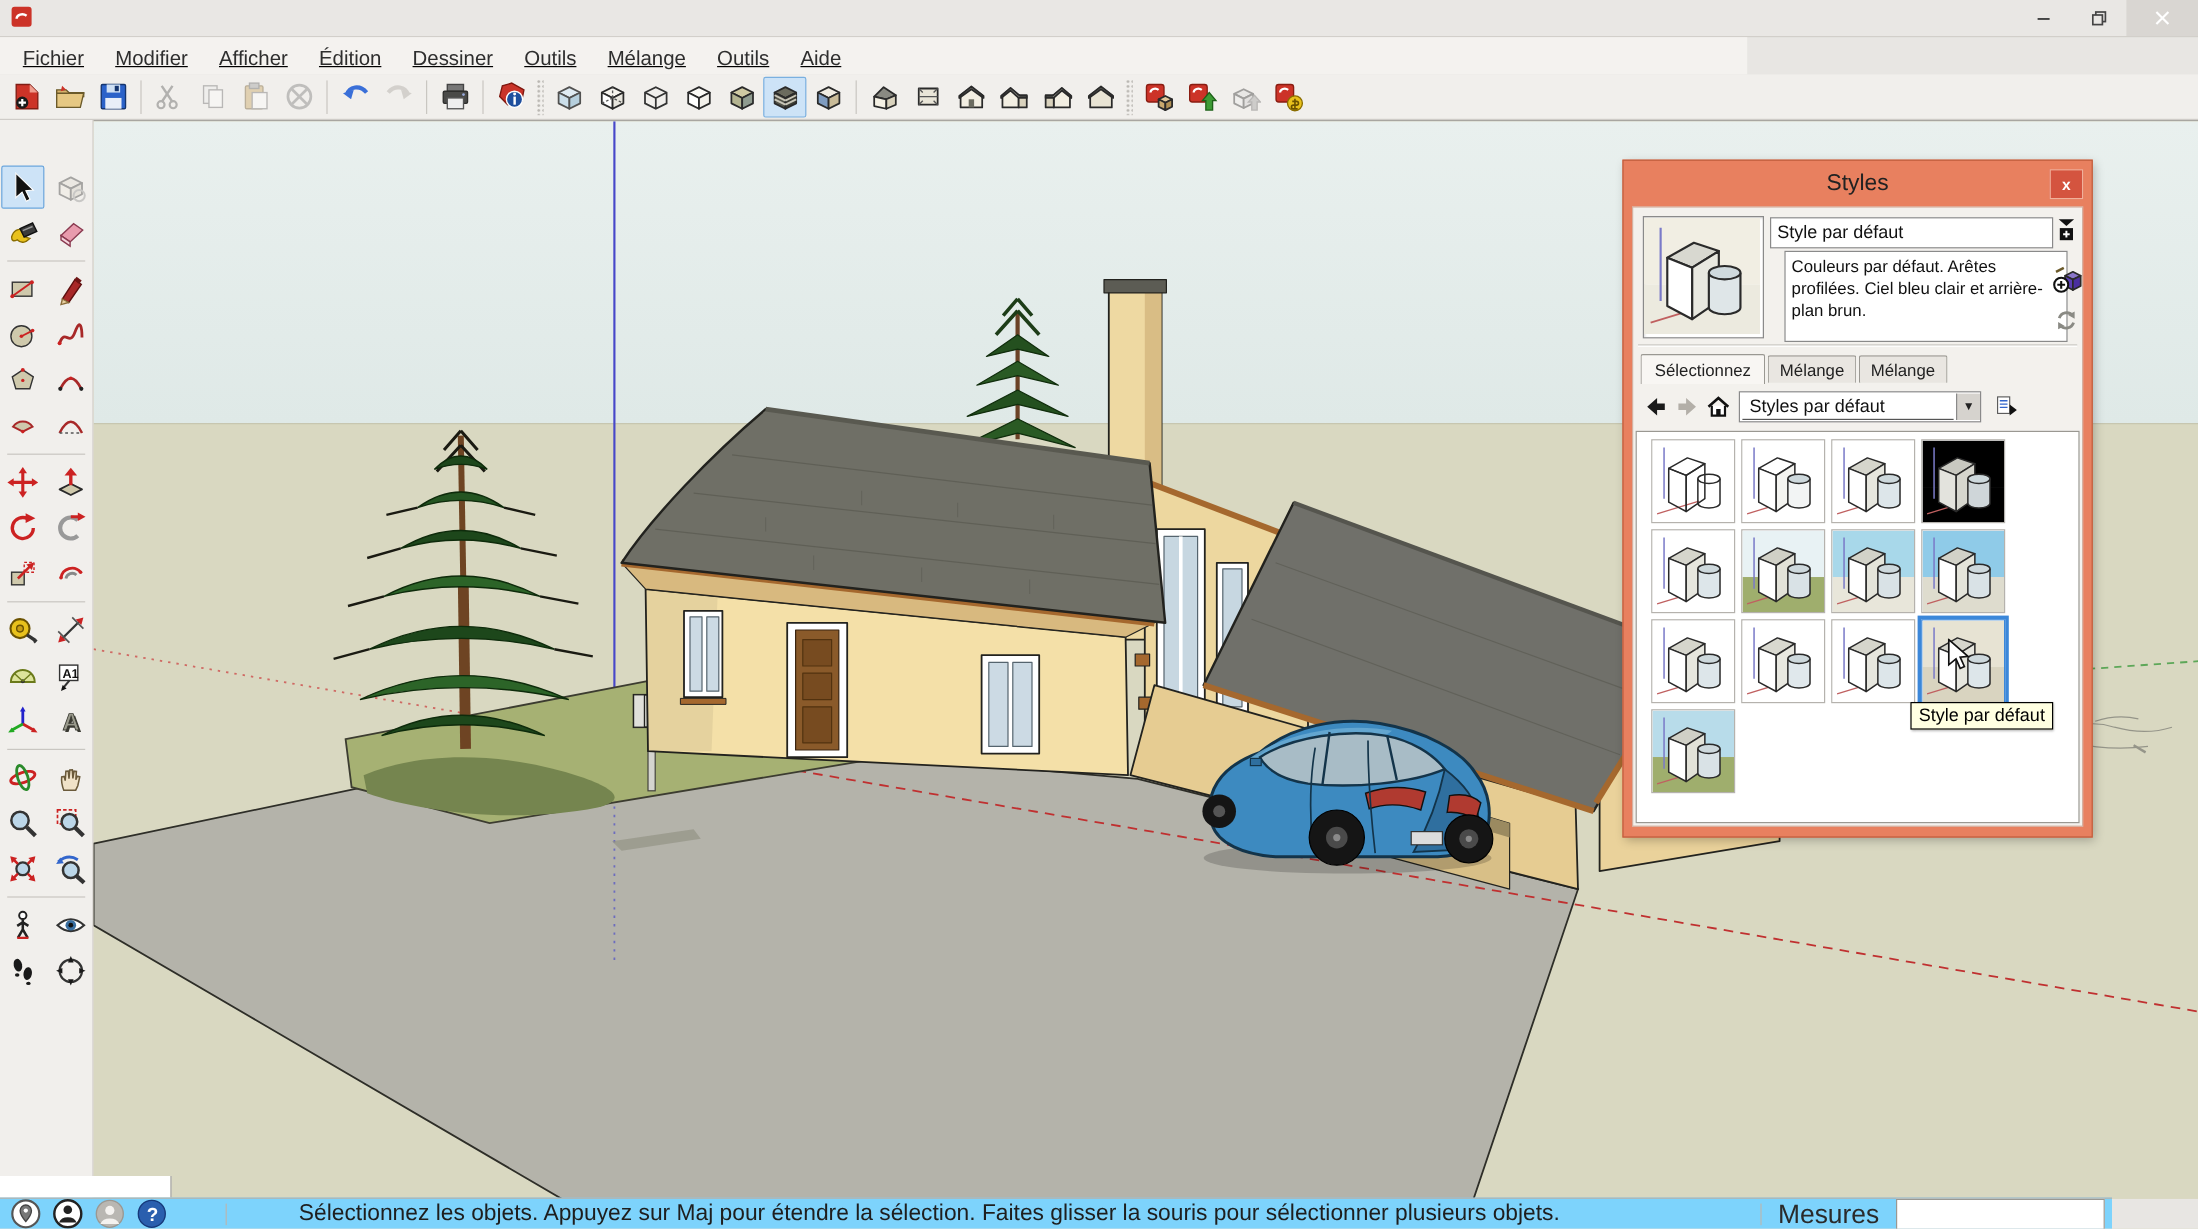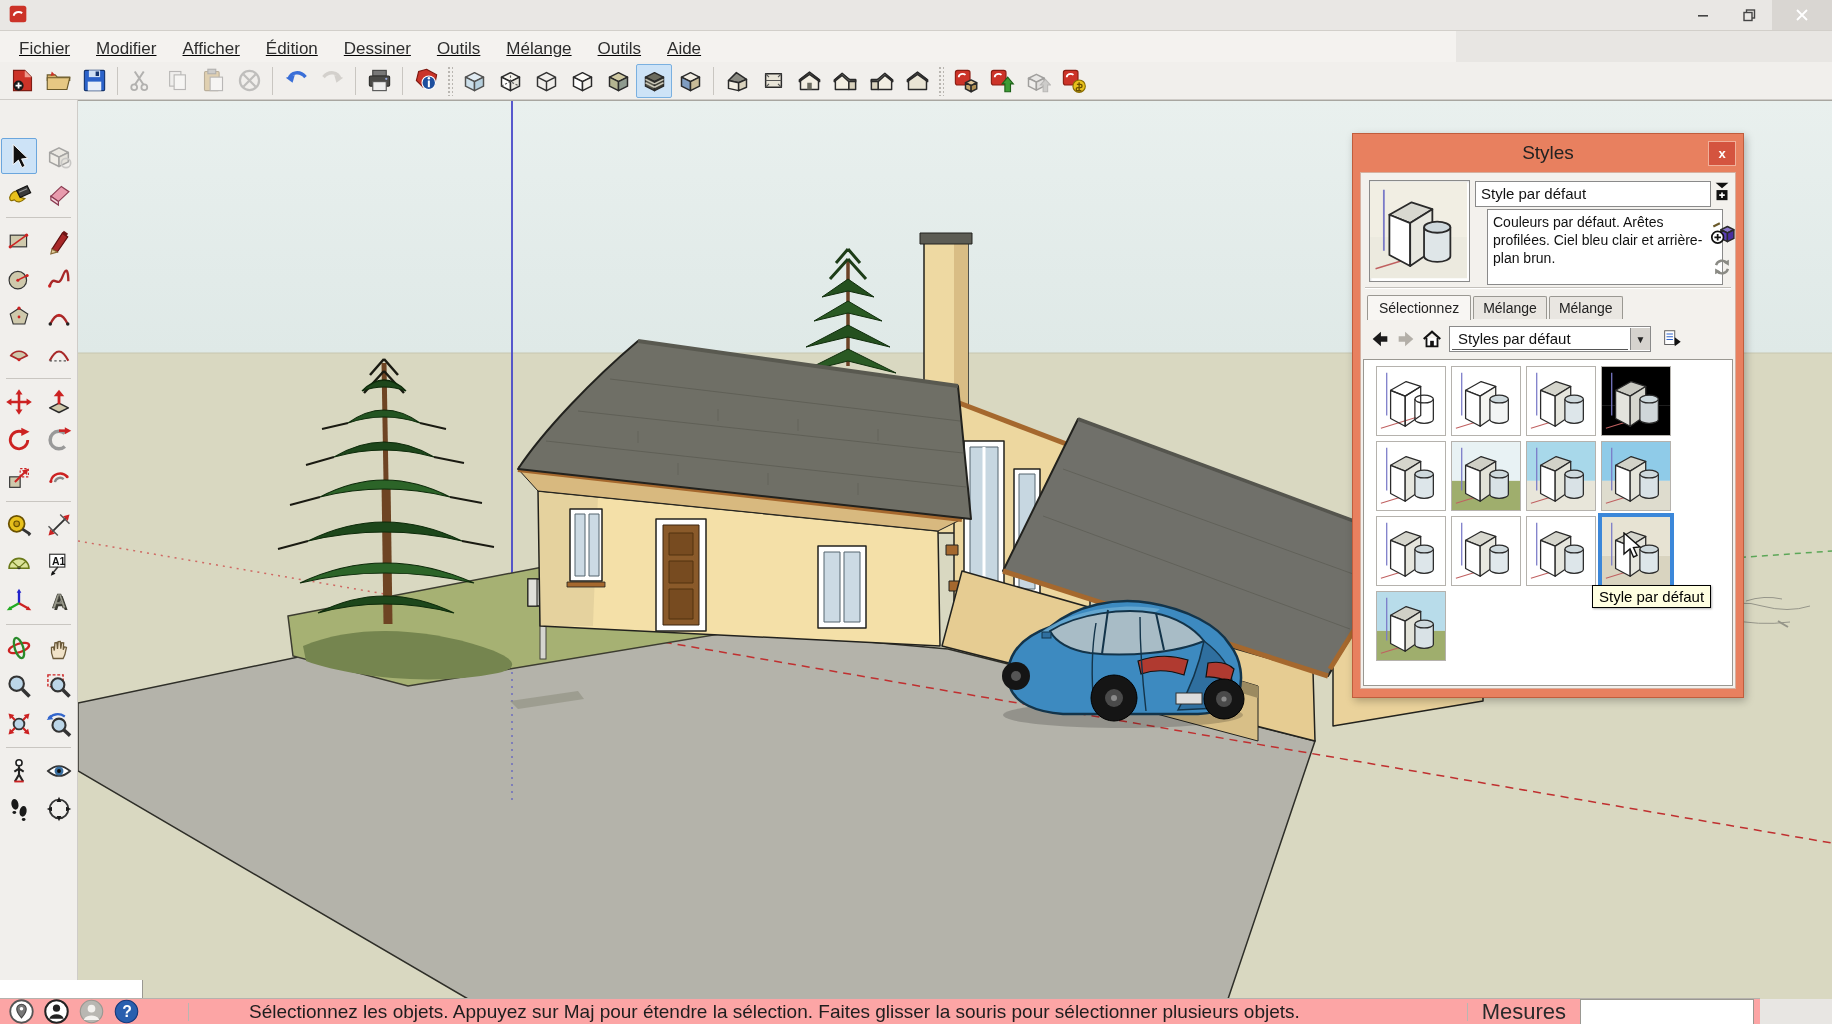--- a/index.html
+++ b/index.html
@@ -30,21 +30,21 @@
   .tp-row{display:flex;justify-content:center;gap:4px;margin:2px 0;}
   .tp-btn{width:34px;height:34px;display:flex;align-items:center;justify-content:center;border:1px solid transparent;border-radius:2px;}
   .tp-btn svg{width:28px;height:28px;}
   .tp-btn.selected{background:#cde3f7;border-color:#6ba6dd;}
   .tp-btn.disabled{opacity:.38;}
   .tp-sep{height:1px;background:#c9c6c1;margin:5px 6px;}
   
   #viewport{position:absolute;left:78px;top:100px;width:1754px;height:898px;background:#d9d8c1;border-top:1px solid #a8a6a0;}
   
   #white-corner{position:absolute;left:0;top:980px;width:143px;height:18px;background:#ffffff;border-right:1px solid #9a9892;box-sizing:border-box;}
-  #statusbar{position:absolute;left:0;top:998px;width:1760px;height:26px;background:#fca5a5;border-top:1px solid #b5b2ad;display:flex;align-items:center;box-sizing:border-box;gap:40px;}
+  #statusbar{position:absolute;left:0;top:998px;width:1760px;height:26px;background:#7dd3fc;border-top:1px solid #b5b2ad;display:flex;align-items:center;box-sizing:border-box;gap:40px;}
   .sb-icon{width:27px;height:27px;margin-left:8px;flex:0 0 auto;}
   .sb-sep{width:1px;height:18px;background:#b9b6b1;margin:0 8px;}
   #sb-message{font-size:19px;color:#1e1e1e;margin-left:12px;white-space:nowrap;}
   #sb-right{margin-left:auto;display:flex;align-items:center;}
   #mesures-label{font-size:22px;color:#2a2a2a;margin-right:14px;}
   #mesures-sep{width:1px;height:18px;background:#b9b6b1;margin-right:14px;}
   #mesures-input{width:168px;height:22px;border:1px solid #9a9892;background:#fff;font-size:15px;margin-right:6px;}
   
   #styles-panel{position:absolute;left:1352px;top:133px;width:392px;height:565px;background:#e8805f;border:1px solid #c05d3d;box-sizing:border-box;box-shadow:2px 3px 8px rgba(0,0,0,.25);}
   #sp-titlebar{position:relative;height:38px;}

